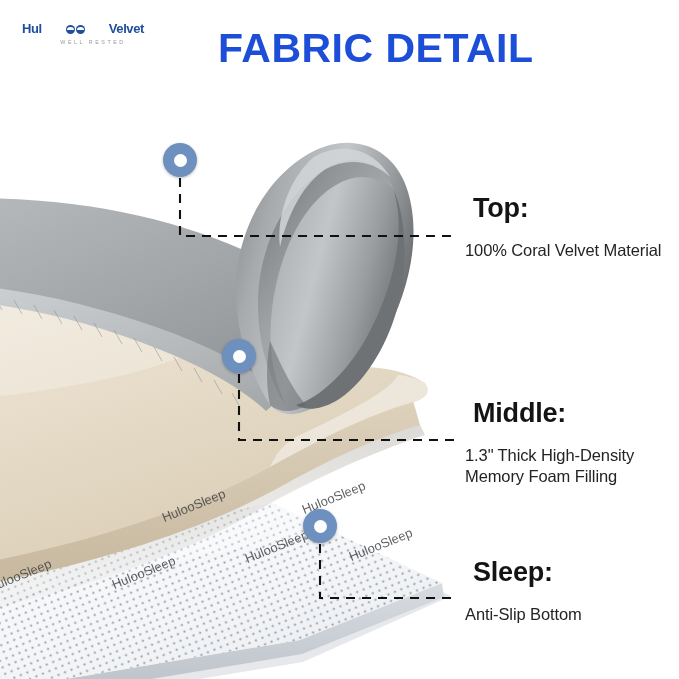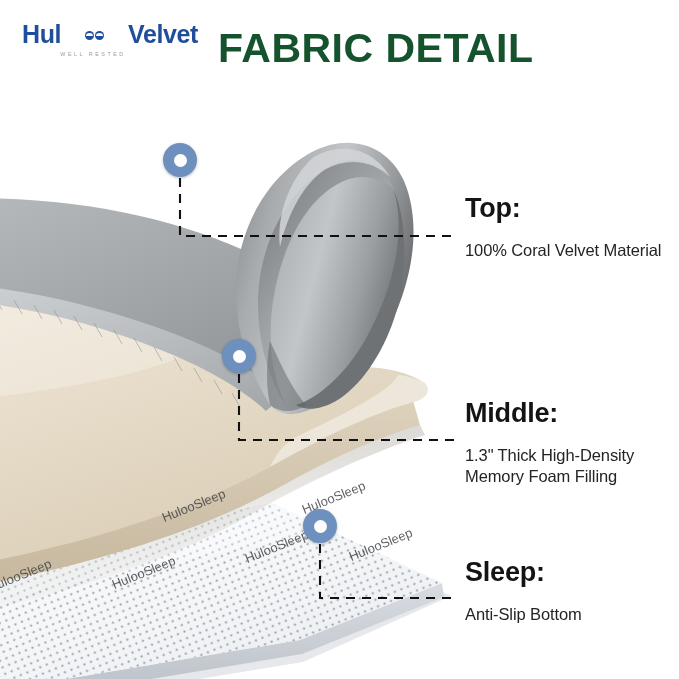--- a/index.html
+++ b/index.html
@@ -8,39 +8,39 @@
     background:#ffffff;
     font-family:"Liberation Sans", sans-serif;
     overflow:hidden;
     position:relative;
   }
   #stage { position:absolute; inset:0; width:679px; height:679px; overflow:hidden; background:#fff; }
 
   
   .logo-block { position:absolute; left:22px; top:22px; width:140px; }
   .logo-word {
-    font-size:25px; font-weight:700; letter-spacing:-0.4px;
+    font-size:13px; font-weight:700; letter-spacing:-0.4px;
     color:#1F4E9C; line-height:1; white-space:nowrap;
     display:flex; align-items:center;gap:24px;
   }
   .logo-eyes { display:inline-flex; gap:1px; margin:0 0px; position:relative; top:1px; }
   .eye { width:9px; height:9px; border-radius:50%; background:#1F4E9C; position:relative; overflow:hidden; }
   .eye::after {
     content:""; position:absolute; left:1px; right:1px; top:1.5px; height:3.2px;
     background:#ffffff; border-radius:50% 50% 0 0 / 100% 100% 0 0;
   }
   .logo-tag {
     margin-top:4px; font-size:5.4px; letter-spacing:2.5px; color:#9a9a9a;
     text-align:center; white-space:nowrap; font-weight:400; padding-left:2px;
   }
 
   .page-title {
     position:absolute; left:218px; top:28px;
     font-size:41px; font-weight:700; letter-spacing:0.5px;
-    color:#14532d; line-height:1; white-space:nowrap;
+    color:#1d4ed8; line-height:1; white-space:nowrap;
   }
 
   
   .product { position:absolute; left:-30px; top:105px; width:480px; height:530px; }
   .product svg { display:block; width:100%; height:100%; overflow:visible; }
 
   
   .marker { position:absolute; width:34px; height:34px; border-radius:50%; }
   .marker .ring {
     position:absolute; inset:0; border-radius:50%;
@@ -56,21 +56,21 @@
   .m-bottom { left:303px; top:509px; }
 
   
   .leaders { position:absolute; inset:0; pointer-events:none; }
   .leaders svg { width:679px; height:679px; display:block; }
 
   
   .callout { position:absolute; }
   .callout .c-title {
     font-size:27px; font-weight:700; color:#141414; line-height:1.06;
-    letter-spacing:-0.2px; white-space:nowrap;
+    letter-spacing:-0.2px; white-space:nowrap;margin-left:8px;
   }
   .callout .c-desc {
     margin-top:17px; font-size:16.5px; color:#242424; line-height:1.32;
     font-weight:400; letter-spacing:-0.1px;
   }
   .co-top    { left:465px; top:194px; }
   .co-middle { left:465px; top:399px; }
   .co-bottom { left:465px; top:558px; }
 </style>
 </head>

